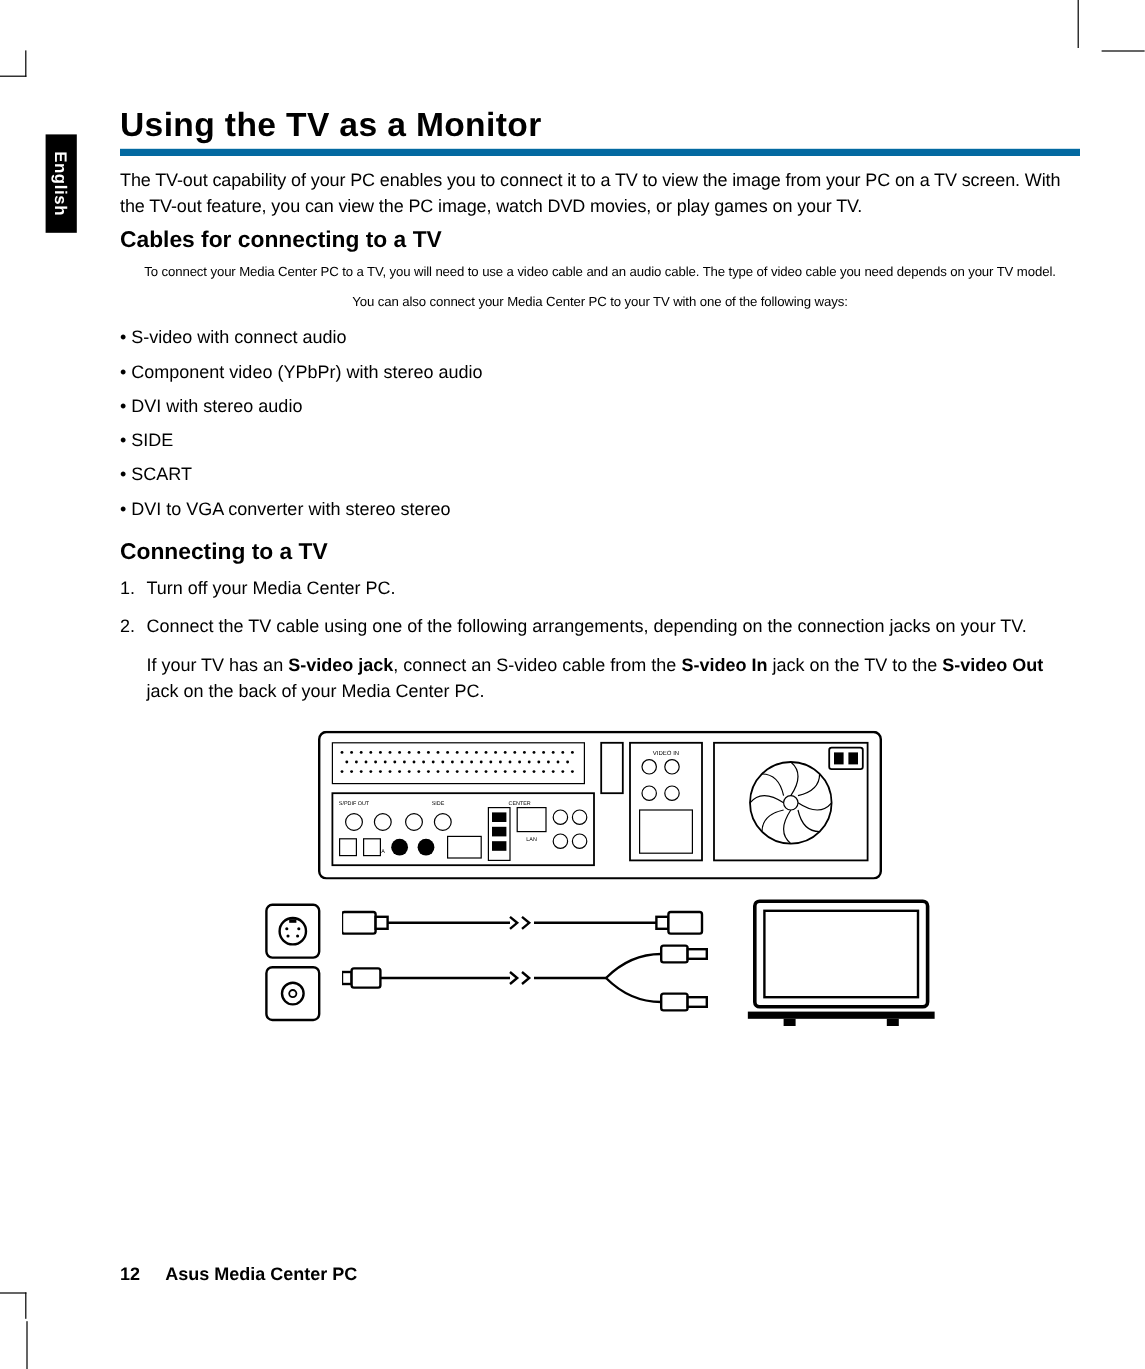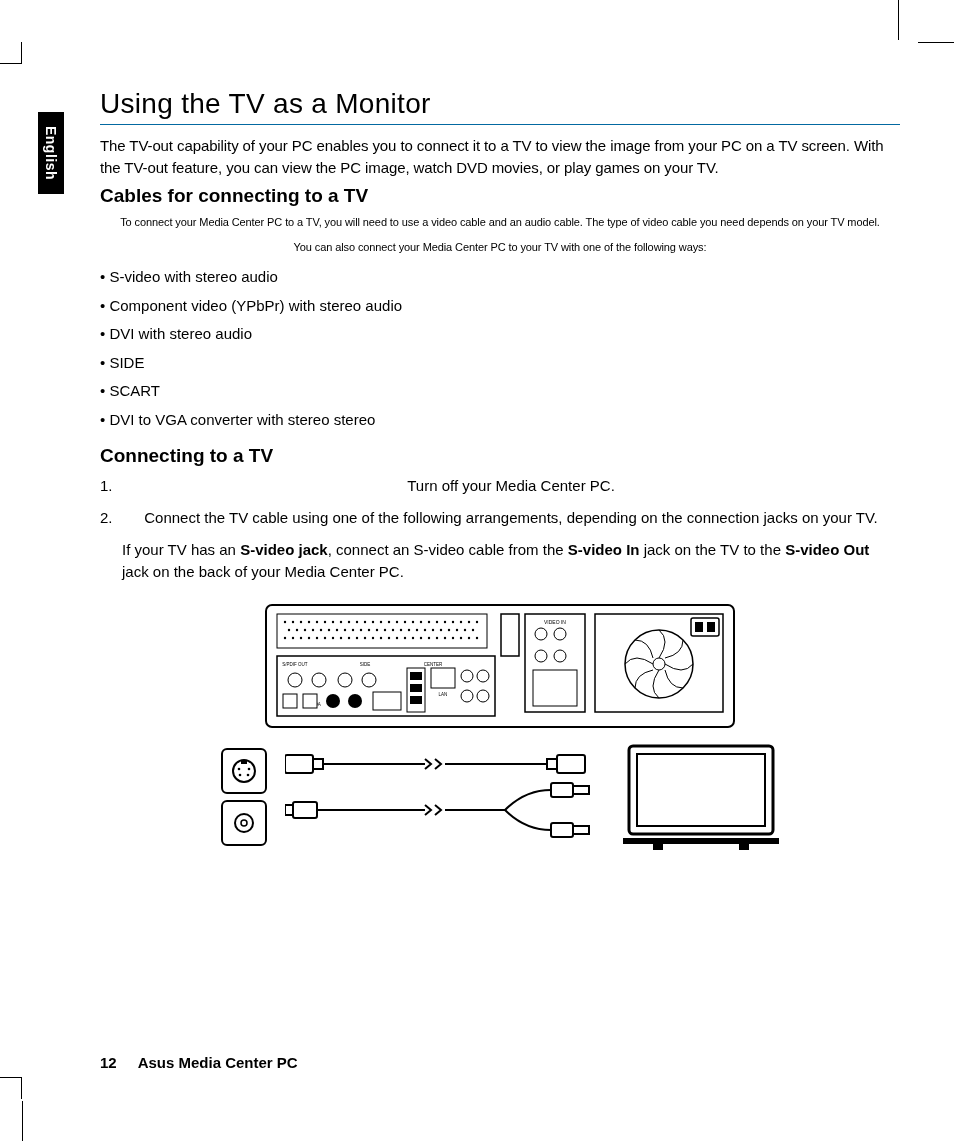--- a/index.html
+++ b/index.html
@@ -6,29 +6,29 @@
   html, body { width: 954px; height: 1141px; background: #fff; font-family: "Segoe UI", "Helvetica Neue", Arial, sans-serif; color: #000; }
   .page { position: relative; width: 954px; height: 1141px; }
   .crop-tl { position: absolute; left: 0; top: 42px; width: 22px; height: 22px; border-right: 1px solid #000; border-bottom: 1px solid #000; }
   .crop-tr { position: absolute; right: 34px; top: 0; width: 22px; height: 40px; border-left: 1px solid #000; }
   .crop-tr2 { position: absolute; right: 0; top: 42px; width: 36px; height: 1px; border-top: 1px solid #000; }
   .crop-bl { position: absolute; left: 0; bottom: 42px; width: 22px; height: 22px; border-right: 1px solid #000; border-top: 1px solid #000; }
   .crop-bl2 { position: absolute; left: 22px; bottom: 0; width: 1px; height: 40px; border-left: 1px solid #000; }
   .lang-tab { position: absolute; left: 38px; top: 112px; width: 26px; height: 82px; background: #000; color: #fff; display: flex; align-items: center; justify-content: center; }
   .lang-tab span { transform: rotate(90deg); font-weight: 700; font-size: 14px; letter-spacing: 0.5px; font-family: "Arial Black", Arial, sans-serif; }
   .content { position: absolute; left: 100px; top: 88px; width: 800px; }
-  .h1 { font-family: "Arial Black", Arial, sans-serif; font-weight: 400; font-size: 28px; border-bottom: 1px solid #0369a1; padding-bottom: 4px; margin-bottom: 10px; letter-spacing: 0.3px; }
+  .h1 { font-family: "Arial Black", Arial, sans-serif; font-weight: 700; font-size: 28px; border-bottom: 6px solid #0369a1; padding-bottom: 4px; margin-bottom: 10px; letter-spacing: 0.3px; }
   .intro { font-size: 15px; line-height: 1.45; letter-spacing: -0.1px; margin-bottom: 6px; }
   .h2 { font-weight: 700; font-size: 19px; margin-bottom: 8px; }
   .para { font-size: 11px; line-height: 1.45; letter-spacing: -0.1px; margin-bottom: 10px; text-align: center; }
   .bullets { list-style: none; margin-bottom: 14px; }
   .bullets li { font-size: 15px; line-height: 1.5; margin-bottom: 6px; }
   .bullets li::before { content: "• "; }
   .steps { list-style: none; counter-reset: step; }
-  .steps li { font-size: 15px; line-height: 1.45; margin-bottom: 10px; padding-left: 22px; position: relative; text-align: center; }
+  .steps li { font-size: 15px; line-height: 1.45; margin-bottom: 10px; padding-left: 22px; position: relative; }
   .steps li::before { counter-increment: step; content: counter(step) "."; position: absolute; left: 0; }
   .step-desc { font-size: 15px; line-height: 1.45; margin-bottom: 10px; padding-left: 22px; }
   .figure { display: flex; flex-direction: column; align-items: center; gap: 14px; margin-top: 22px; }
   .pc-back { width: 470px; height: 124px; }
   .lower { display: flex; gap: 18px; align-items: center; }
   .jacks { display: flex; flex-direction: column; gap: 6px; }
   .jack { width: 46px; height: 46px; border: 2px solid #000; border-radius: 6px; display: flex; align-items: center; justify-content: center; }
   .cables { width: 320px; height: 100px; }
   .tv { width: 156px; height: 110px; }
   .footer { position: absolute; left: 100px; bottom: 70px; font-size: 15px; font-weight: bold; }
@@ -50,21 +50,21 @@
   </div>
 
   <div class="content">
     <h1 class="h1">Using the TV as a Monitor</h1>
     <p class="intro">The TV-out capability of your PC enables you to connect it to a TV to view the image from your PC on a TV screen. With the TV-out feature, you can view the PC image, watch DVD movies, or play games on your TV.</p>
 
     <h2 class="h2">Cables for connecting to a TV</h2>
     <p class="para">To connect your Media Center PC to a TV, you will need to use a video cable and an audio cable. The type of video cable you need depends on your TV model.</p>
     <p class="para">You can also connect your Media Center PC to your TV with one of the following ways:</p>
     <ul class="bullets">
-      <li>S-video with stereo audio</li>
+      <li>S-video with connect audio</li>
       <li>Component video (YPbPr) with stereo audio</li>
       <li>DVI with stereo audio</li>
       <li>SIDE</li>
       <li>SCART</li>
       <li>DVI to VGA converter with stereo stereo</li>
     </ul>
 
     <h2 class="h2">Connecting to a TV</h2>
     <ol class="steps">
       <li>Turn off your Media Center PC.</li>

